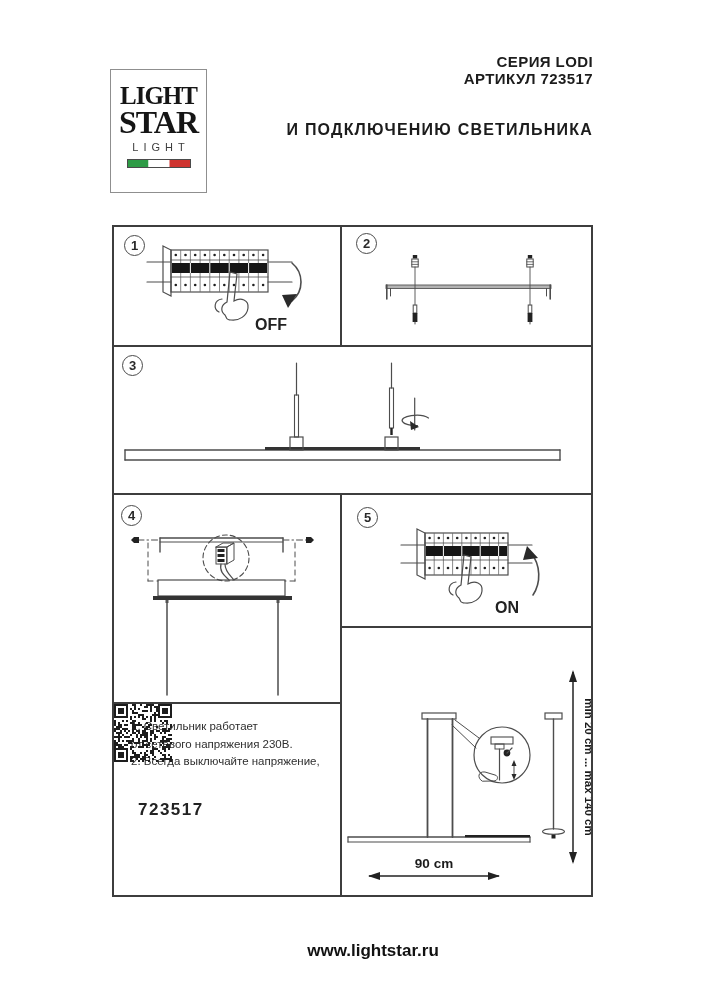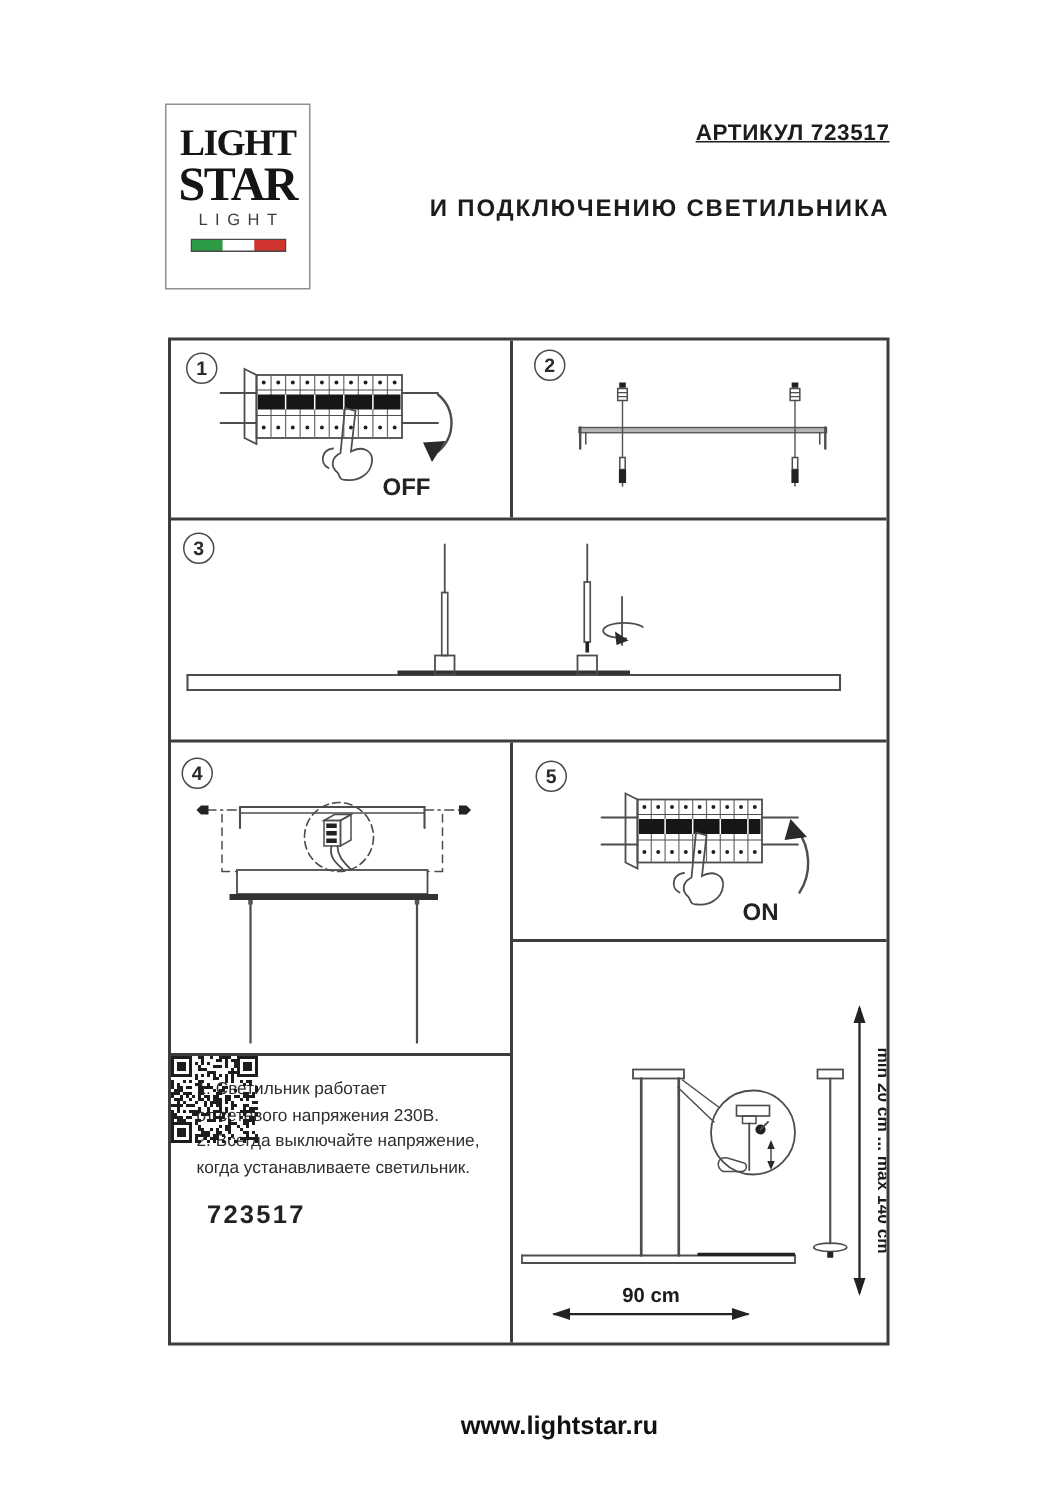--- a/index.html
+++ b/index.html
@@ -12,21 +12,21 @@
             border:1.5px solid #8f8f8f;box-sizing:border-box;text-align:center;}
   .logo-light{font-family:"Liberation Serif",serif;font-weight:bold;font-size:25px;
               letter-spacing:-1px;line-height:1;margin-top:13px;color:#151515;}
   .logo-star{font-family:"Liberation Serif",serif;font-weight:bold;font-size:32px;
              letter-spacing:-1px;line-height:.92;color:#151515;}
   .logo-group{font-size:11px;letter-spacing:5px;padding-left:5px;margin-top:4px;color:#3d3d3d;}
   .logo-flag{display:block;margin:6px auto 0;}
 
   .header-text{position:absolute;top:54px;right:113px;text-align:right;}
   .hdr-series,.hdr-article{font-size:15px;font-weight:bold;letter-spacing:.4px;line-height:16px;}
-  .hdr-article{margin-top:27px;text-decoration:underline;}
+  .hdr-article{margin-top:1px;}
   .hdr-title{margin-top:32px;font-size:16px;font-weight:bold;letter-spacing:1.2px;line-height:21px;}
 
   
   .grid{position:absolute;left:112px;top:225px;width:477px;height:668px;
         border:2px solid #3d3d3d;}
   .div{position:absolute;background:#3d3d3d;}
   .panel{position:absolute;overflow:hidden;}
   .panel svg{position:absolute;left:0;top:0;}
 
   .badge{position:absolute;width:21px;height:21px;border:1.5px solid #4a4a4a;
@@ -58,20 +58,21 @@
     <div class="logo-group">LIGHT</div>
     <svg class="logo-flag" width="64" height="9">
       <rect x="0.5" y="0.5" width="21" height="8" fill="#2e9b46"></rect>
       <rect x="21.5" y="0.5" width="21" height="8" fill="#ffffff"></rect>
       <rect x="42.5" y="0.5" width="21" height="8" fill="#cf3430"></rect>
       <rect x="0.5" y="0.5" width="63" height="8" fill="none" stroke="#4a4a4a" stroke-width="1"></rect>
     </svg>
   </div>
 
   <div class="header-text">
+    <div class="hdr-series">СЕРИЯ LODI</div>
     <div class="hdr-article">АРТИКУЛ 723517</div>
     <div class="hdr-title">
       <div>И ПОДКЛЮЧЕНИЮ СВЕТИЛЬНИКА</div>
     </div>
   </div>
 
   <div class="grid">
     <div class="div" style="left:226px;top:0;width:2px;height:118px"></div>
     <div class="div" style="left:0;top:118px;width:477px;height:2px"></div>
     <div class="div" style="left:0;top:266px;width:477px;height:2px"></div>
@@ -315,21 +316,20 @@
         </g>
         <text x="153" y="118" font-size="16" font-weight="600" fill="#222">ON</text>
       </svg>
     </div>
 
     <div class="panel" style="left:0;top:477px;width:226px;height:191px">
       <div class="notes-text">
         <div>1. Светильник работает</div>
         <div>от сетевого напряжения 230В.</div>
         <div>2. Всегда выключайте напряжение,</div>
-        <div>когда устанавливаете светильник.</div>
       </div>
       <div class="notes-article">723517</div>
       <svg class="qr" id="qr" width="58" height="58">
           <rect x="0" y="0" width="2" height="2" fill="#1d1d1d"></rect>
           <rect x="2" y="0" width="2" height="2" fill="#1d1d1d"></rect>
           <rect x="4" y="0" width="2" height="2" fill="#1d1d1d"></rect>
           <rect x="6" y="0" width="2" height="2" fill="#1d1d1d"></rect>
           <rect x="8" y="0" width="2" height="2" fill="#1d1d1d"></rect>
           <rect x="10" y="0" width="2" height="2" fill="#1d1d1d"></rect>
           <rect x="12" y="0" width="2" height="2" fill="#1d1d1d"></rect>

